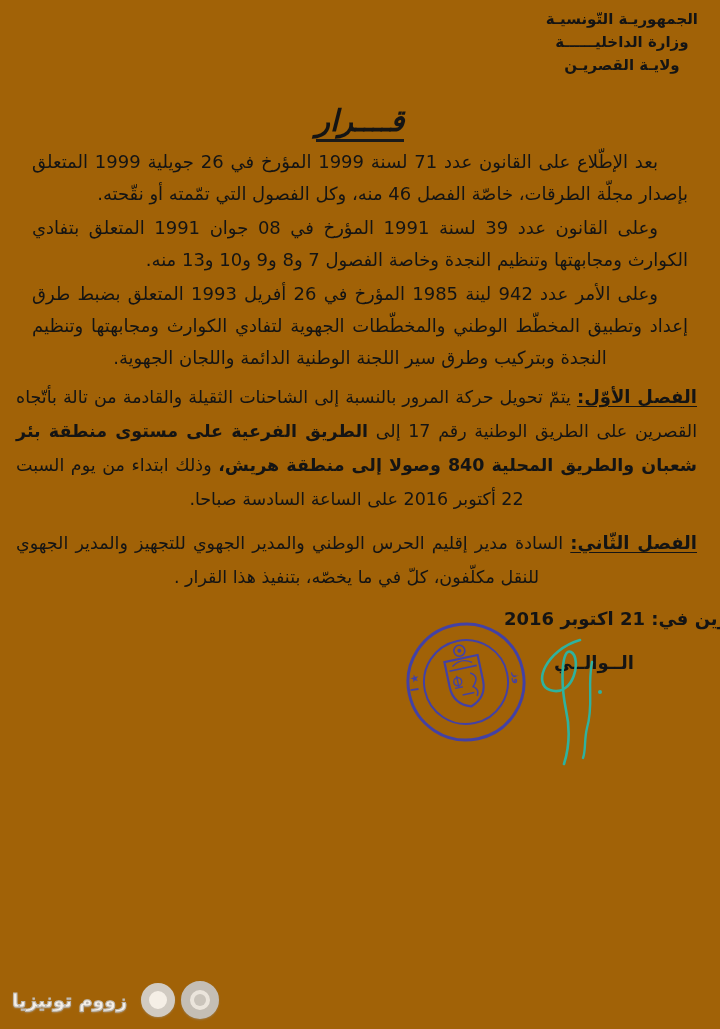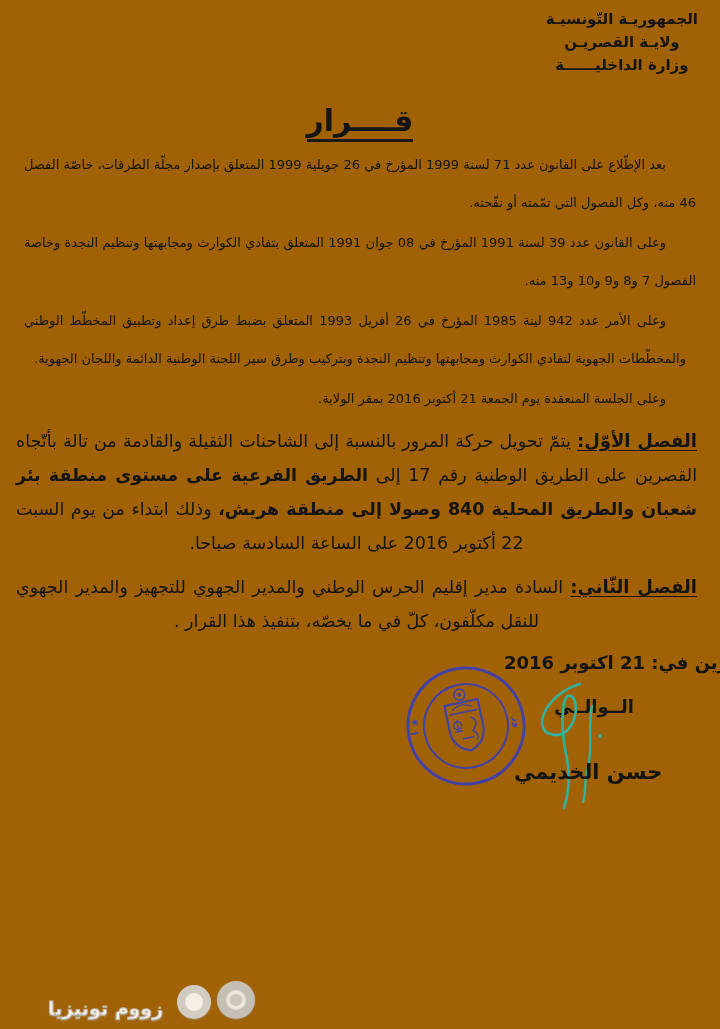--- a/index.html
+++ b/index.html
@@ -25,34 +25,35 @@
     font-weight:bold;
     font-size:15px;
     line-height:23px;
   }
   
   .title{
     margin:26px 0 0 0;
     text-align:center;
     font-size:30px;
     font-weight:bold;
+    font-style:italic;
   }
   .u-line{border-bottom:3px solid #1a1a1a;padding-bottom:1px;}
   
   .salutation{
     margin:30px 60px 0 0;
     font-size:19px;
     font-weight:bold;
   }
   
   .preamble{margin-top:8px;}
   .preamble p{
-    margin:2px 8px;
-    font-size:13px;
-    line-height:38px;
+    margin:2px 16px;
+    font-size:18px;
+    line-height:32px;
     text-align:justify;
     text-indent:30px;
   }
   .last-right{text-align-last:right;}
   .last-center{text-align-last:center;}
   
   .decision{
     margin:10px 0 8px 0;
     text-align:center;
     font-size:26px;
@@ -83,25 +84,24 @@
     width:124px;height:124px;
     transform:rotate(-12deg);
     opacity:.92;
   }
   .stamp-wrap svg{display:block;}
   
   .watermark{
     position:absolute;
     bottom:10px;left:12px;
     display:flex;
-    align-items:flex-end;
+    align-items:center;
     gap:14px;
     direction:rtl;
     opacity:.9;
-    margin-left:36px;
   }
   .wm-circle-a{
     width:38px;height:38px;border-radius:50%;
     background:#f4f4f4;
     border:9px solid #c8c8c8;
     box-sizing:border-box;
     position:relative;
     box-shadow:0 1px 2px rgba(150,150,150,.5);
   }
   .wm-circle-a::after{
@@ -126,51 +126,49 @@
   }
 </style>
 </head>
 <body>
 
 <div class="page">
   <div class="inner">
 
     <div class="letterhead" id="letterhead">
         <div>الجمهوريـة التّونسيـة</div>
+        <div>وزارة الداخليــــــة</div>
         <div>ولايـة القصريـن</div>
-        <div>وزارة الداخليــــــة</div>
       </div>
 
     <h1 class="title"><span class="u-line">قــــرار</span></h1>
 
 
     <section class="preamble" id="preamble">
         <p class="last-right">بعد الإطّلاع على القانون عدد 71 لسنة 1999 المؤرخ في 26 جويلية 1999 المتعلق بإصدار مجلّة الطرقات، خاصّة الفصل 46 منه، وكل الفصول التي تمّمته أو نقّحته.</p>
         <p class="last-right">وعلى القانون عدد 39 لسنة 1991 المؤرخ في 08 جوان 1991 المتعلق بتفادي الكوارث ومجابهتها وتنظيم النجدة وخاصة الفصول 7 و8 و9 و10 و13 منه.</p>
         <p class="last-center">وعلى الأمر عدد 942 لينة 1985 المؤرخ في 26 أفريل 1993 المتعلق بضبط طرق إعداد وتطبيق المخطّط الوطني والمخطّطات الجهوية لتفادي الكوارث ومجابهتها وتنظيم النجدة وبتركيب وطرق سير اللجنة الوطنية الدائمة واللجان الجهوية.</p>
-        <p class="last-right">وعلى الجلسة المنعقدة يوم الجمعة 21 أكتوبر 2016 بمقر الولاية.</p>
       </section>
 
 
     <section class="articles" id="articles">
         <p class="last-center"><span class="article-label">الفصل الأوّل:</span><span> يتمّ تحويل حركة المرور بالنسبة إلى الشاحنات الثقيلة والقادمة من تالة بأتّجاه القصرين على الطريق الوطنية رقم 17 إلى </span><span class="seg-bold">الطريق الفرعية على مستوى منطقة بئر شعبان والطريق المحلية 840 وصولا إلى منطقة هريش،</span><span> وذلك ابتداء من يوم السبت 22 أكتوبر 2016 على الساعة السادسة صباحا.</span></p>
         <p class="last-center"><span class="article-label">الفصل الثّاني:</span><span> السادة مدير إقليم الحرس الوطني والمدير الجهوي للتجهيز والمدير الجهوي للنقل مكلّفون، كلّ في ما يخصّه، بتنفيذ هذا القرار .</span></p>
       </section>
 
     <div class="sig-area">
       <div class="place-date">القصرين في: 21 اكتوبر 2016</div>
       <div class="role">الــوالــي</div>
 
       <svg class="sig-ink" width="120" height="140" viewBox="0 0 120 140">
         <path d="M64 10 C 30 20, 16 54, 34 60 C 58 68, 66 28, 55 22 C 46 17, 44 50, 50 80 C 54 98, 53 118, 48 134" fill="none" stroke="var(--ink,#2fb29e)" stroke-width="2.6" stroke-linecap="round"></path>
         <path d="M76 32 C 71 58, 78 74, 71 98 C 68 110, 70 120, 67 128" fill="none" stroke="var(--ink,#2fb29e)" stroke-width="2.4" stroke-linecap="round"></path>
         <circle cx="84" cy="62" r="2" fill="var(--ink,#2fb29e)"></circle>
       </svg>
 
-      <div class="name">حسن الخديمي</div>
 
       <div class="stamp-wrap">
         <svg width="124" height="124" viewBox="0 0 124 124">
           <g fill="none" stroke="var(--stamp,#3c3fb2)">
             <circle cx="62" cy="62" r="58" stroke-width="3"></circle>
             <circle cx="62" cy="62" r="42" stroke-width="2"></circle>
 
             <circle cx="62" cy="30" r="5.5" stroke-width="1.6"></circle>
             <circle cx="62" cy="30" r="2" fill="var(--stamp,#3c3fb2)" stroke="none"></circle>
 

